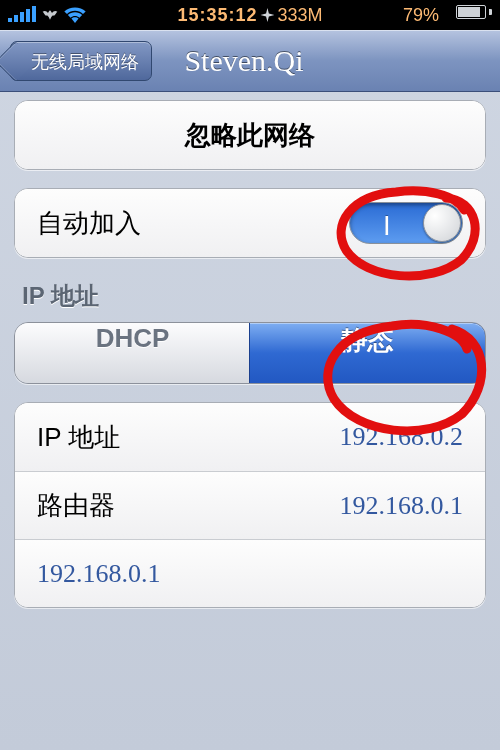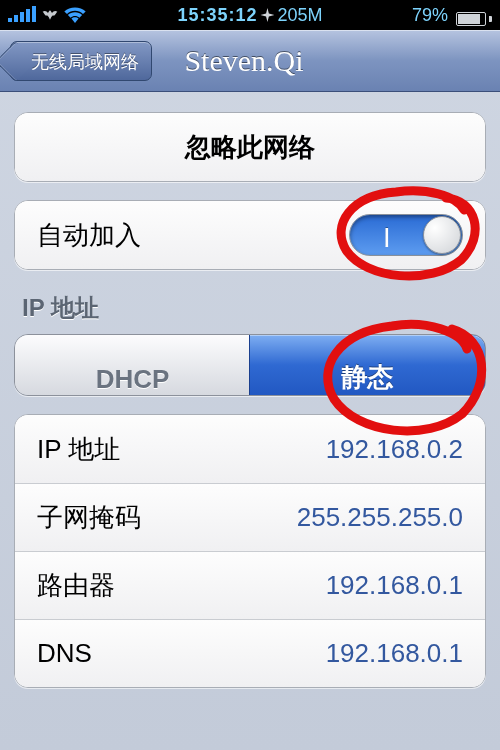--- a/index.html
+++ b/index.html
@@ -8,29 +8,29 @@
     font-family: "Helvetica Neue", Helvetica, Arial, sans-serif;
     background: linear-gradient(#cfd6e2, #c3cbd9);
     position: relative;
   }
 
   
   .statusbar {
     position: relative;
     height: 30px;
     background: #000;
-    color: #7dd3fc;
+    color: #fdba74;
     display: flex;
     align-items: center;
     font-size: 18px;
     padding: 0 8px;
   }
   .sb-left { display: flex; align-items: center; gap: 6px; flex: 1; }
   .sb-center { position: absolute; left: 50%; transform: translateX(-50%); display: flex; align-items: center; top:0; bottom:0;}
-  .sb-right { display: flex; align-items: flex-end; gap: 8px; }
+  .sb-right { display: flex; align-items: flex-start; gap: 17px; }
   .signal-bars { display: flex; align-items: flex-end; gap: 2px; height: 14px; }
   .signal-bars span { width: 4px; background: #3aa0ff; display: block; }
   .signal-bars span:nth-child(1){height:4px;}
   .signal-bars span:nth-child(2){height:7px;}
   .signal-bars span:nth-child(3){height:10px;}
   .signal-bars span:nth-child(4){height:13px;}
   .signal-bars span:nth-child(5){height:16px;}
   .bat-icon { position: relative; width: 16px; height: 24px; fill:#c5c9ce; }
   .wifi-icon { width: 22px; height: 16px; }
   .sb-time { font-weight: bold; letter-spacing: 1px; }
@@ -73,35 +73,35 @@
   .back-btn span { position:relative; }
   .nav-title {
     position:absolute; left:0; right:12px; text-align:center;
     font-family: "Times New Roman", serif;
     font-size: 30px; color:#fff;
     text-shadow: 0 -1px 0 rgba(0,0,0,.5);
     pointer-events:none;
   }
 
   
-  .content { padding: 20px 14px 0; }
+  .content { padding: 8px 14px 0; }
 
   .cell-group { border:1px solid #a8adb5; border-radius: 14px; overflow:hidden; background:#fff; box-shadow: 0 1px 0 rgba(255,255,255,.6);}
   .cell {
     background: linear-gradient(#fdfdfd, #f0f0f2);
     min-height: 68px;
     display:flex; align-items:center; justify-content:space-between;
     padding: 0 22px;
     font-size: 26px;
     border-top:1px solid #c9ccd1;
   }
   .cell:first-child { border-top:none; }
   .cell.center { justify-content:center; font-weight:bold; }
   .cell .label { font-weight:normal; color:#000;}
-  .cell .value { color:#33589f; font-weight:400;}
+  .cell .value { color:#33589f; font-weight:400;font-family:Liberation Serif, serif;}
 
   .section-header {
     color:#5b6573; font-size:24px; font-weight:bold;
     text-shadow: 0 1px 0 #fff;
     padding: 22px 8px 10px;
   }
 
   
   .toggle {
     width: 114px; height: 42px; border-radius: 21px;
@@ -120,21 +120,21 @@
     position:absolute; left:34px; top:10px; color:#fff; font-size:20px; font-weight:bold;
     text-shadow:0 -1px 0 rgba(0,0,0,.3);
   }
 
   
   .segmented {
     display:flex; height:62px; border:1px solid #8c919b; border-radius:14px; overflow:hidden;
     box-shadow: 0 1px 0 rgba(255,255,255,.6);
   }
   .segmented .seg {
-    flex:1; display:flex; align-items:flex-end; justify-content:center;
+    flex:1; display:flex; align-items:flex-start; justify-content:center;
     font-size:26px; font-weight:bold;
     border-left:1px solid #999ea8;
   }
   .segmented .seg:first-child { border-left:none; }
   .seg.inactive {
     background: linear-gradient(#fcfcfd,#d6d9df);
     color:#6a7380; text-shadow:0 1px 0 #fff;
   }
   .seg.active {
     background: linear-gradient(#7eaef2,#2f69d2 50%,#2258c2);
@@ -171,21 +171,21 @@
       <path fill="#3aa0ff" d="M12 18 L8 13 C10 11 14 11 16 13 Z"></path>
       <path fill="#3aa0ff" d="M4 9 C8 5 16 5 20 9 L17 12 C14 9.5 10 9.5 7 12 Z"></path>
       <path fill="#3aa0ff" d="M0 5 C6 -1 18 -1 24 5 L21 8 C16 3 8 3 3 8 Z"></path>
     </svg>
   </div>
   <div class="sb-center">
     <span class="sb-time">15:35:12</span>
     <svg width="14" height="14" viewBox="0 0 10 10" style="margin:0 3px">
       <path fill="#cfd3d8" d="M5 0 L6 4 L10 5 L6 6 L5 10 L4 6 L0 5 L4 4 Z"></path>
     </svg>
-    <span>205M</span>
+    <span>333M</span>
   </div>
   <div class="sb-right">
     <span>79%</span>
     <span class="battery">
       <span class="battery-body">
           <span class="battery-fill"></span>
         </span>
       <span class="battery-tip"></span>
     </span>
   </div>
@@ -230,29 +230,24 @@
   </div>
 
   <div class="gap"></div>
 
   <div class="cell-group">
     <div class="cell">
       <span class="label">IP 地址</span>
       <span class="value">192.168.0.2</span>
     </div>
     <div class="cell">
-      <span class="label">子网掩码</span>
-      <span class="value">255.255.255.0</span>
-    </div>
-    <div class="cell">
       <span class="label">路由器</span>
       <span class="value">192.168.0.1</span>
     </div>
     <div class="cell">
-      <span class="label">DNS</span>
       <span class="value">192.168.0.1</span>
     </div>
   </div>
 
 </div>
 
 <div class="annot" style="left:326px; top:180px;">
   <svg width="170" height="110">
     <path d="M120 18 C150 20 160 55 135 80 C105 105 40 100 20 70 C5 45 25 15 70 12 C100 8 130 15 138 30"></path>
   </svg>

